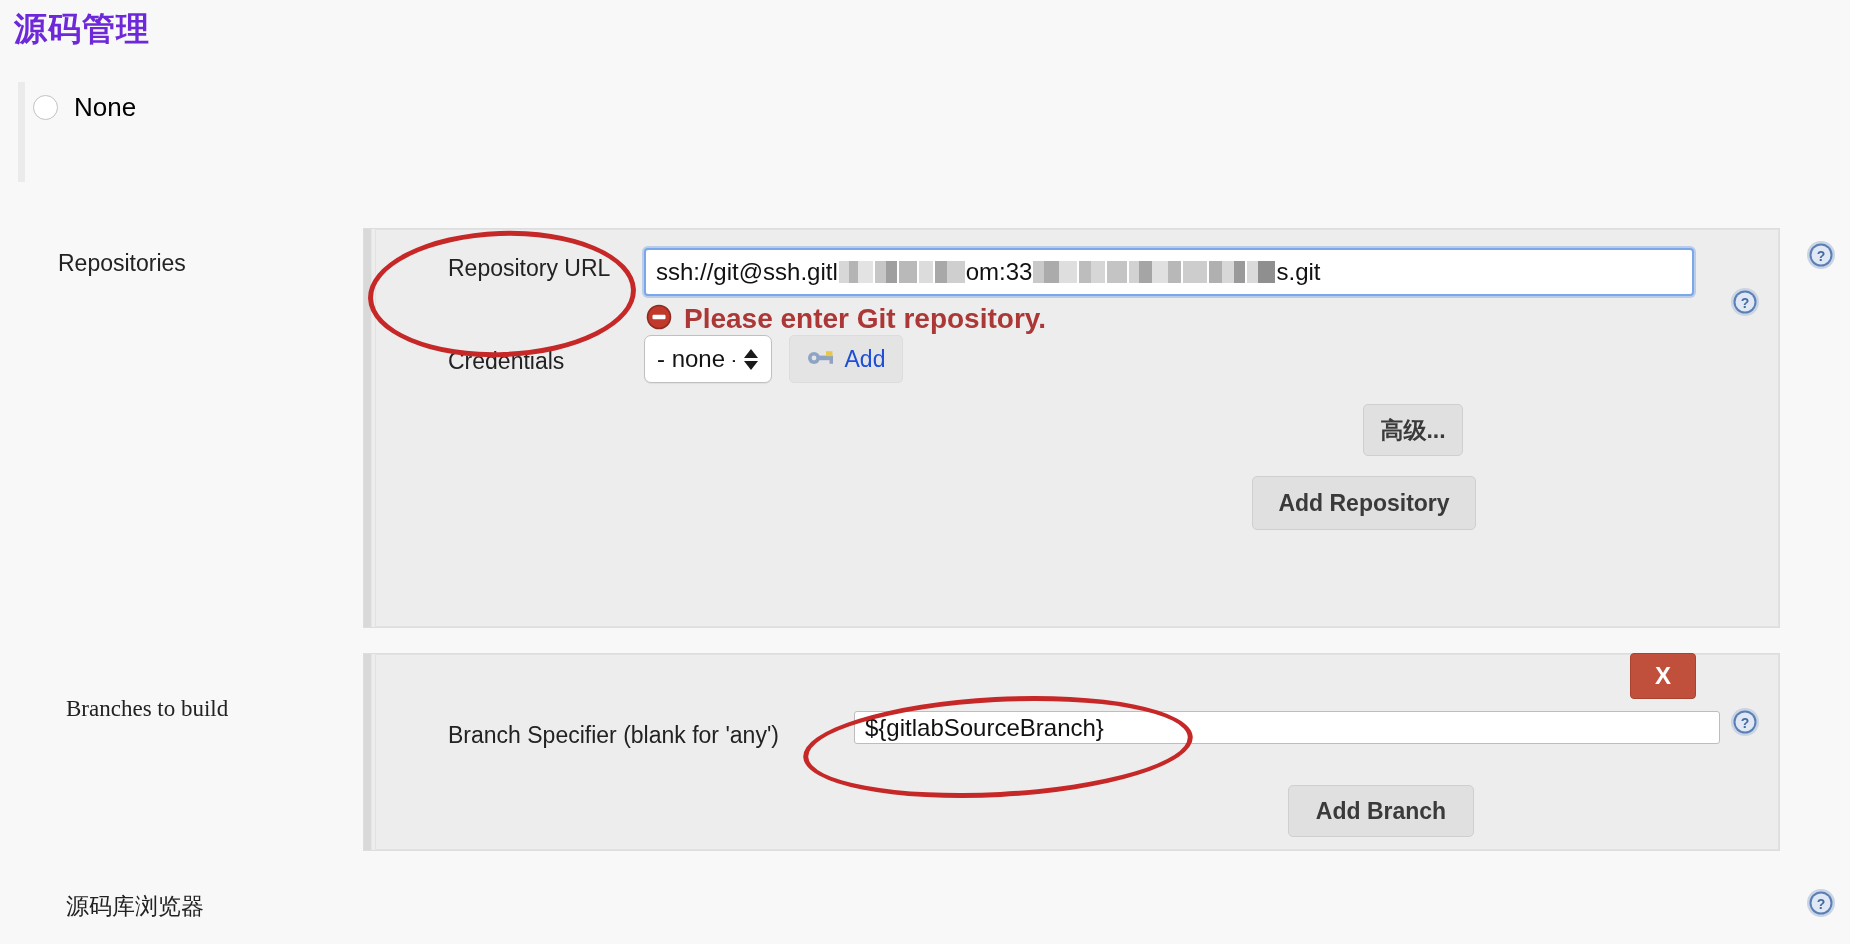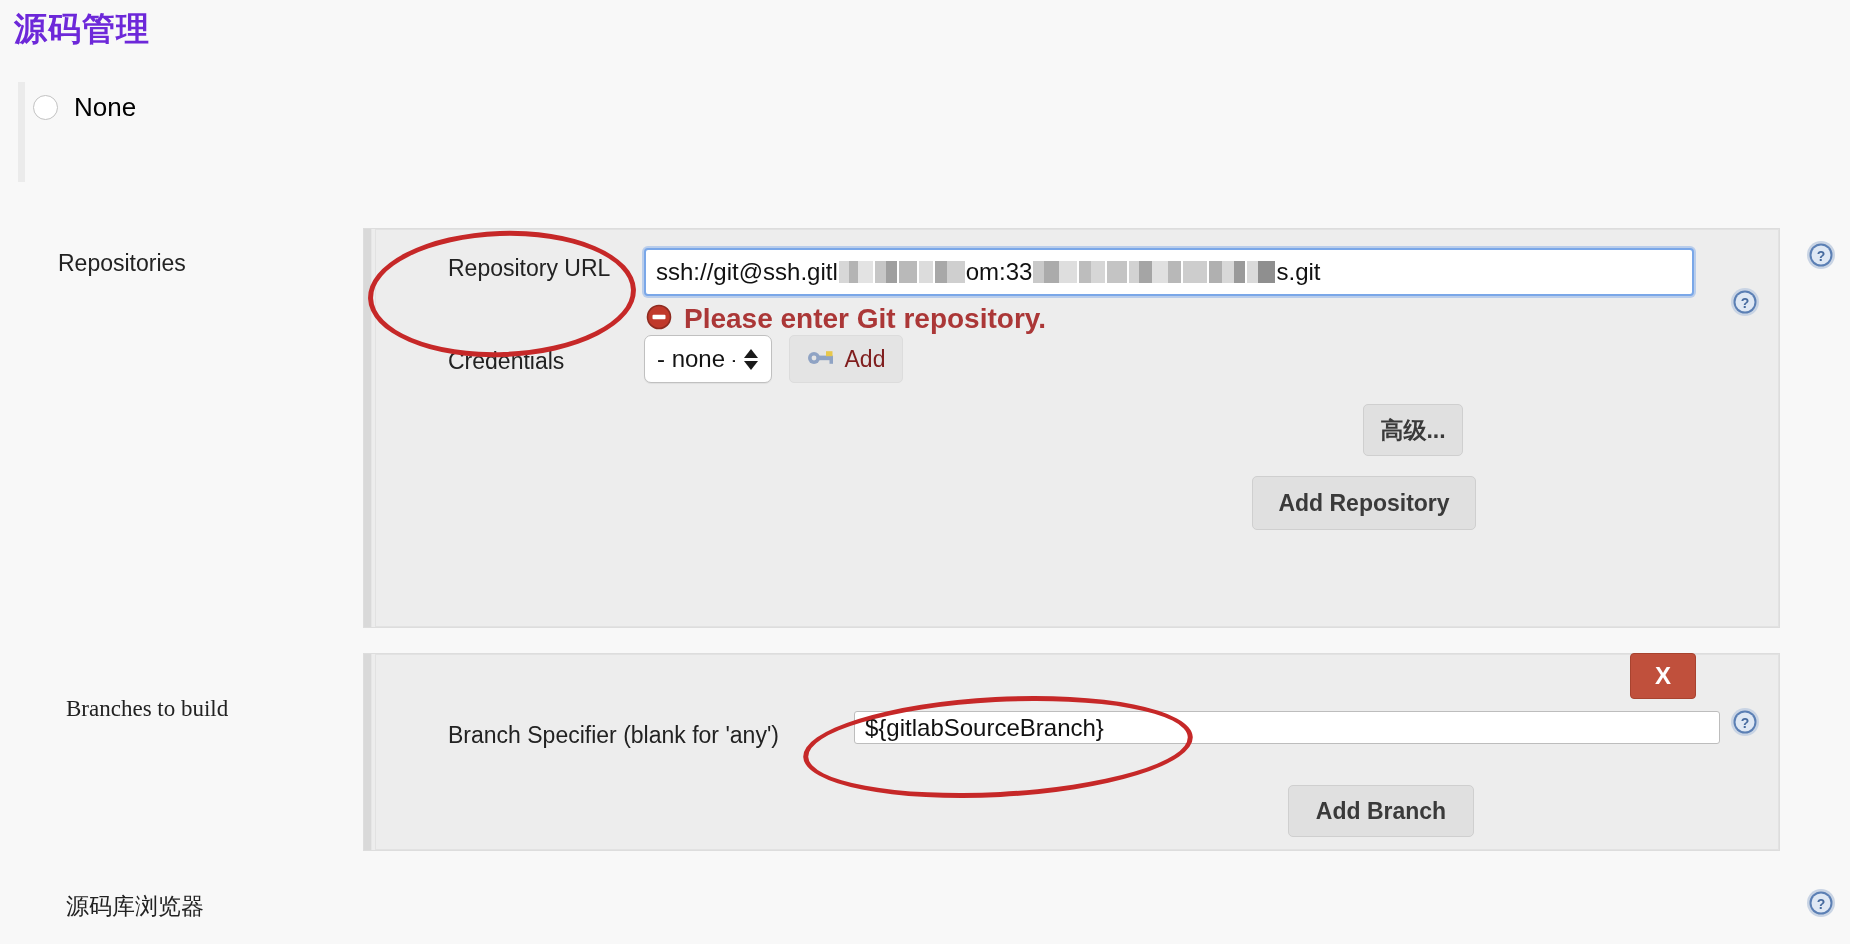--- a/index.html
+++ b/index.html
@@ -159,21 +159,21 @@
     border-radius: 5px;
     font-size: 23px;
     font-weight: bold;
     color: #3a3a3a;
     display: flex;
     align-items: center;
     justify-content: center;
     white-space: nowrap;
   }
   .btn.disabled {
-    color: #7f1d1d;
+    color: #1d4ed8;
     background: #e4e4e4;
     border-color: #dcdcdc;
     font-weight: normal;
   }
   .btn-danger {
     position: absolute;
     background: #c0503c;
     border: 1px solid #a8432f;
     border-radius: 4px;
     color: #ffffff;

